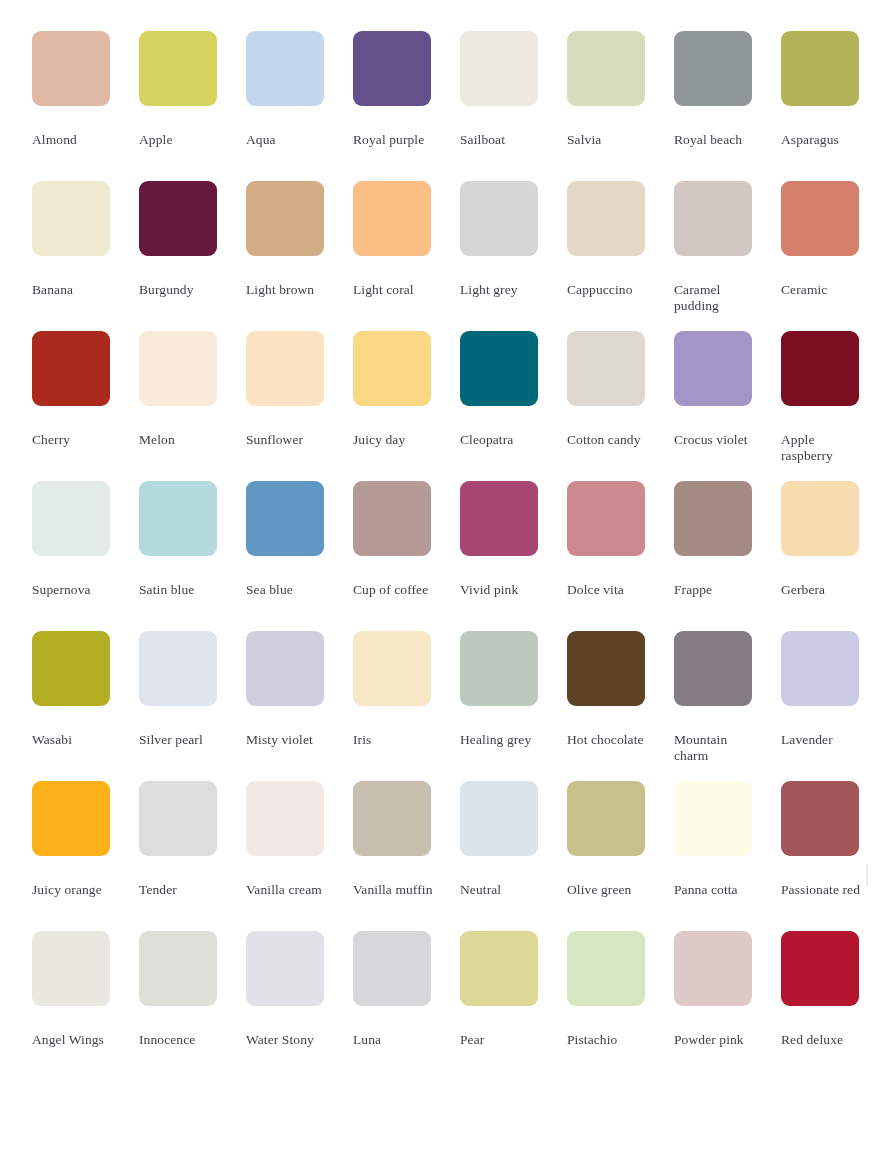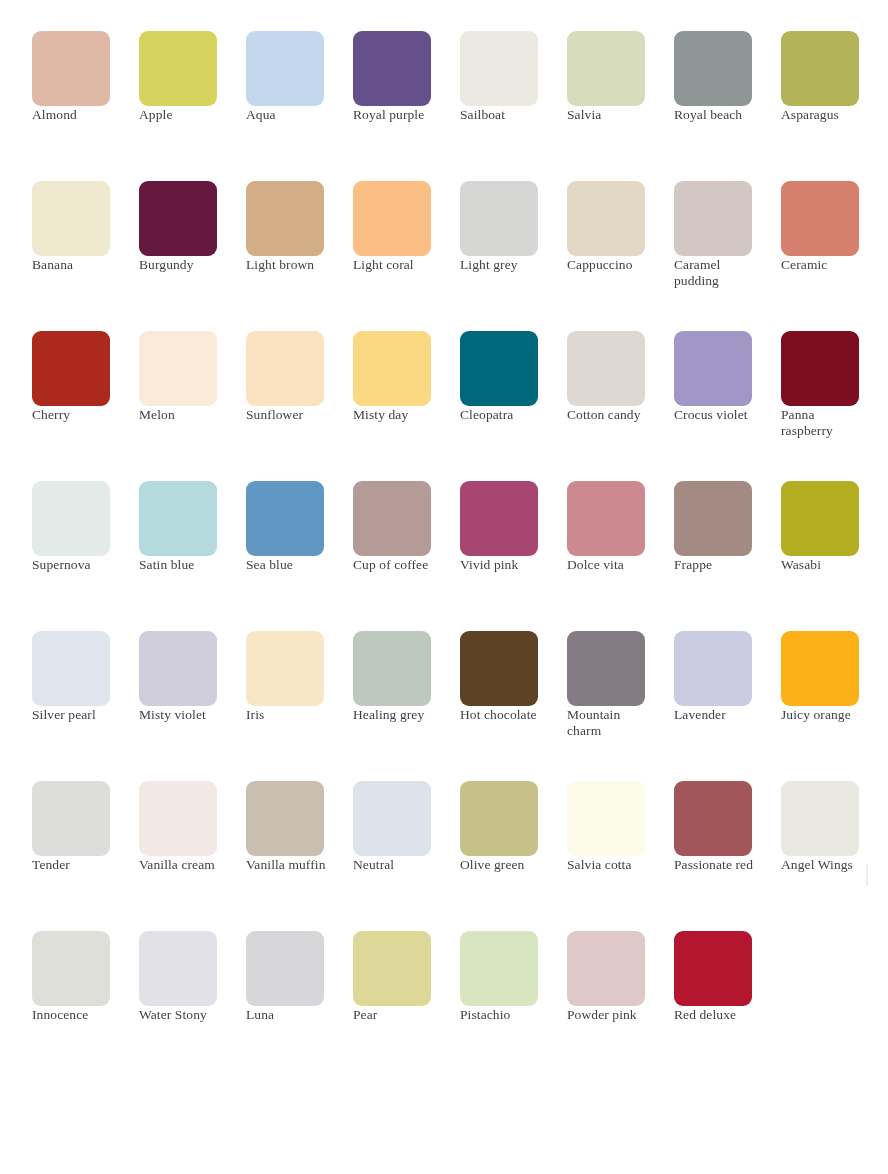--- a/index.html
+++ b/index.html
@@ -34,21 +34,21 @@
   .swatch-chip {
     width: 78px;
     height: 75px;
     border-radius: 9px;
     display: block;
   }
 
   .swatch-label {
     display: block;
     width: 84px;
-    margin-top: 1px;
+    margin-top: 26px;
     font-size: 13.5px;
     line-height: 16px;
     color: #3f3f46;
     letter-spacing: 0.1px;
     word-wrap: break-word;
     white-space: normal;
   }
 
   
   #edge-tick {
@@ -135,37 +135,37 @@
     <div class="swatch-cell">
       <span class="swatch-chip" style="background: rgb(250, 234, 218);"></span>
       <span class="swatch-label">Melon</span>
     </div>
     <div class="swatch-cell">
       <span class="swatch-chip" style="background: rgb(251, 227, 194);"></span>
       <span class="swatch-label">Sunflower</span>
     </div>
     <div class="swatch-cell">
       <span class="swatch-chip" style="background: rgb(251, 216, 132);"></span>
-      <span class="swatch-label">Misty day</span>
+      <span class="swatch-label">Juicy day</span>
     </div>
     <div class="swatch-cell">
       <span class="swatch-chip" style="background: rgb(0, 104, 122);"></span>
       <span class="swatch-label">Cleopatra</span>
     </div>
     <div class="swatch-cell">
       <span class="swatch-chip" style="background: rgb(222, 216, 210);"></span>
       <span class="swatch-label">Cotton candy</span>
     </div>
     <div class="swatch-cell">
       <span class="swatch-chip" style="background: rgb(162, 150, 198);"></span>
       <span class="swatch-label">Crocus violet</span>
     </div>
     <div class="swatch-cell">
       <span class="swatch-chip" style="background: rgb(124, 14, 34);"></span>
-      <span class="swatch-label">Panna raspberry</span>
+      <span class="swatch-label">Apple raspberry</span>
     </div>
     <div class="swatch-cell">
       <span class="swatch-chip" style="background: rgb(227, 235, 232);"></span>
       <span class="swatch-label">Supernova</span>
     </div>
     <div class="swatch-cell">
       <span class="swatch-chip" style="background: rgb(181, 218, 222);"></span>
       <span class="swatch-label">Satin blue</span>
     </div>
     <div class="swatch-cell">
@@ -182,20 +182,24 @@
     </div>
     <div class="swatch-cell">
       <span class="swatch-chip" style="background: rgb(205, 137, 144);"></span>
       <span class="swatch-label">Dolce vita</span>
     </div>
     <div class="swatch-cell">
       <span class="swatch-chip" style="background: rgb(163, 138, 130);"></span>
       <span class="swatch-label">Frappe</span>
     </div>
     <div class="swatch-cell">
+      <span class="swatch-chip" style="background: rgb(248, 219, 174);"></span>
+      <span class="swatch-label">Gerbera</span>
+    </div>
+    <div class="swatch-cell">
       <span class="swatch-chip" style="background: rgb(179, 173, 34);"></span>
       <span class="swatch-label">Wasabi</span>
     </div>
     <div class="swatch-cell">
       <span class="swatch-chip" style="background: rgb(224, 228, 236);"></span>
       <span class="swatch-label">Silver pearl</span>
     </div>
     <div class="swatch-cell">
       <span class="swatch-chip" style="background: rgb(208, 206, 221);"></span>
       <span class="swatch-label">Misty violet</span>
@@ -239,21 +243,21 @@
     <div class="swatch-cell">
       <span class="swatch-chip" style="background: rgb(221, 227, 234);"></span>
       <span class="swatch-label">Neutral</span>
     </div>
     <div class="swatch-cell">
       <span class="swatch-chip" style="background: rgb(199, 193, 137);"></span>
       <span class="swatch-label">Olive green</span>
     </div>
     <div class="swatch-cell">
       <span class="swatch-chip" style="background: rgb(253, 252, 232);"></span>
-      <span class="swatch-label">Salvia cotta</span>
+      <span class="swatch-label">Panna cotta</span>
     </div>
     <div class="swatch-cell">
       <span class="swatch-chip" style="background: rgb(163, 86, 89);"></span>
       <span class="swatch-label">Passionate red</span>
     </div>
     <div class="swatch-cell">
       <span class="swatch-chip" style="background: rgb(232, 232, 224);"></span>
       <span class="swatch-label">Angel Wings</span>
     </div>
     <div class="swatch-cell">

